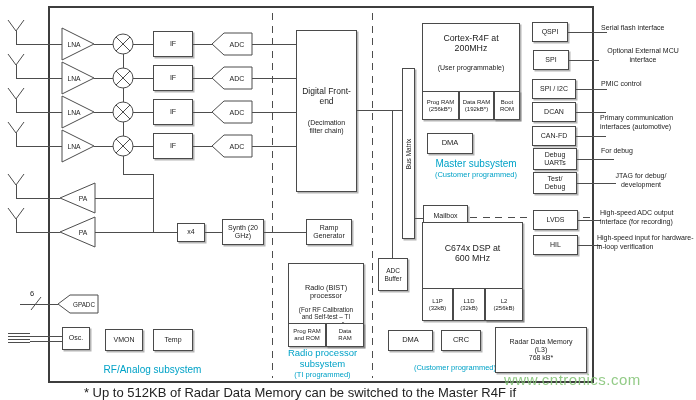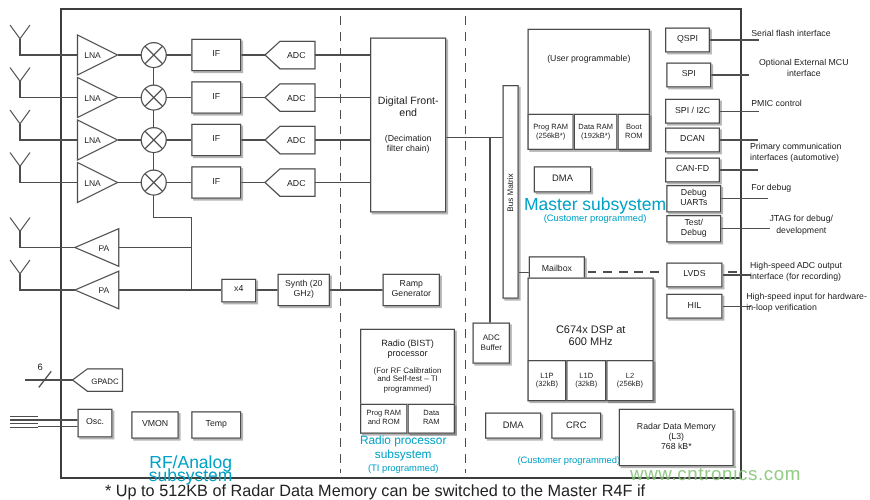--- a/index.html
+++ b/index.html
@@ -12,21 +12,21 @@
   .dash{stroke:#4d4d4d;stroke-width:1.2;fill:none;stroke-dasharray:7 5.5;}
   .shape{stroke:#4d4d4d;stroke-width:1;fill:#fff;}
   .svgt{font-family:"Liberation Sans",sans-serif;fill:#222;stroke:none;}
   .bx{position:absolute;background:#fff;border:1px solid #4a4a4a;
       box-shadow:1.5px 1.5px 0 rgba(90,90,90,.45);
       display:flex;align-items:center;justify-content:center;text-align:center;
       font-size:7px;line-height:1.15;color:#222;box-sizing:border-box;}
   .noshadow{box-shadow:none;}
   .col{flex-direction:column;}
   .cyan{position:absolute;color:#00a2c7;text-align:center;}
-  .lbl-main{font-size:14px;line-height:11px;}
+  .lbl-main{font-size:10px;line-height:11px;}
   .lbl-note{font-size:7.5px;line-height:9px;}
   .ann{position:absolute;font-size:7px;line-height:9px;color:#222;}
   .rot{position:absolute;left:50%;top:50%;transform:translate(-50%,-50%) rotate(-90deg);
        white-space:nowrap;font-size:6.5px;}
   .foot{position:absolute;font-size:13px;color:#222;text-align:center;}
   .wm{position:absolute;font-size:15px;letter-spacing:.5px;color:rgba(132,196,118,.88);
       white-space:nowrap;z-index:50;}
 </style>
 </head>
 <body>
@@ -192,36 +192,36 @@
   <div class="bx" style="left:153px;top:65px;width:40px;height:26px;">
       <span>IF</span>
     </div>
   <div class="bx" style="left:153px;top:99px;width:40px;height:26px;">
       <span>IF</span>
     </div>
   <div class="bx" style="left:153px;top:133px;width:40px;height:26px;">
       <span>IF</span>
     </div>
 
-  <div class="bx col" style="left:296px;top:30px;width:61px;height:140px;">
+  <div class="bx col" style="left:296px;top:30px;width:61px;height:162px;">
     <div style="font-size:8.5px;width:50px;margin-bottom:12px;">Digital Front-end</div>
     <div style="font-size:7px;width:52px;">(Decimation filter chain)</div>
   </div>
 
   <div class="bx" style="left:177px;top:223px;width:28px;height:19px;">
       <span>x4</span>
     </div>
   <div class="bx" style="left:222px;top:219px;width:42px;height:26px;">
       <span style="width:34px;">Synth (20 GHz)</span>
     </div>
   <div class="bx" style="left:306px;top:219px;width:46px;height:26px;">
       <span style="width:40px;">Ramp Generator</span>
     </div>
 
-  <div class="bx col" style="left:288px;top:263px;width:76px;height:84px;justify-content:flex-start;padding-top:7px;">
+  <div class="bx col" style="left:288px;top:263px;width:76px;height:84px;justify-content:flex-start;padding-top:20px;">
     <div style="font-size:7.3px;width:56px;">Radio (BIST) processor</div>
     <div style="font-size:6.4px;width:66px;margin-top:5px;">(For RF Calibration and Self-test – TI programmed)</div>
   </div>
   <div class="bx noshadow" style="left:288px;top:323px;width:38px;height:24px;font-size:6px;">
       <span style="width:34px;">Prog RAM and ROM</span>
     </div>
   <div class="bx" style="left:326px;top:323px;width:38px;height:24px;font-size:6px;">
       <span style="width:20px;">Data RAM</span>
     </div>
 
@@ -229,38 +229,39 @@
     <span class="rot">Bus Matrix</span>
   </div>
   <div class="bx" style="left:378px;top:258px;width:30px;height:33px;font-size:6.5px;">
       <span style="width:24px;">ADC Buffer</span>
     </div>
   <div class="bx" style="left:423px;top:205px;width:45px;height:23px;">
       <span>Mailbox</span>
     </div>
 
   <div class="bx col" style="left:422px;top:23px;width:98px;height:97px;justify-content:flex-start;padding-top:9px;">
+    <div style="font-size:8.8px;width:64px;">Cortex-R4F at 200MHz</div>
     <div style="font-size:7px;margin-top:11px;">(User programmable)</div>
   </div>
   <div class="bx noshadow" style="left:422px;top:91px;width:37px;height:29px;font-size:6px;">
       <span style="width:32px;">Prog RAM (256kB*)</span>
     </div>
   <div class="bx noshadow" style="left:459px;top:91px;width:35px;height:29px;font-size:6px;">
       <span style="width:30px;">Data RAM (192kB*)</span>
     </div>
   <div class="bx" style="left:494px;top:91px;width:26px;height:29px;font-size:6px;">
       <span style="width:18px;">Boot ROM</span>
     </div>
   <div class="bx" style="left:427px;top:133px;width:46px;height:21px;font-size:7.5px;">
       <span>DMA</span>
     </div>
   <div class="cyan lbl-main" style="left:415px;top:158px;width:122px;"><span>Master subsystem</span></div>
   <div class="cyan lbl-note" style="left:415px;top:170px;width:122px;"><span>(Customer programmed)</span></div>
 
-  <div class="bx col" style="left:422px;top:222px;width:101px;height:99px;justify-content:flex-start;padding-top:35px;">
+  <div class="bx col" style="left:422px;top:222px;width:101px;height:99px;justify-content:flex-start;padding-top:20px;">
     <div style="font-size:8.8px;width:62px;">C674x DSP at 600 MHz</div>
   </div>
   <div class="bx noshadow" style="left:422px;top:288px;width:31px;height:33px;font-size:6px;">
       <span style="width:22px;">L1P (32kB)</span>
     </div>
   <div class="bx noshadow" style="left:453px;top:288px;width:32px;height:33px;font-size:6px;">
       <span style="width:22px;">L1D (32kB)</span>
     </div>
   <div class="bx" style="left:485px;top:288px;width:38px;height:33px;font-size:6px;">
       <span style="width:26px;">L2 (256kB)</span>

